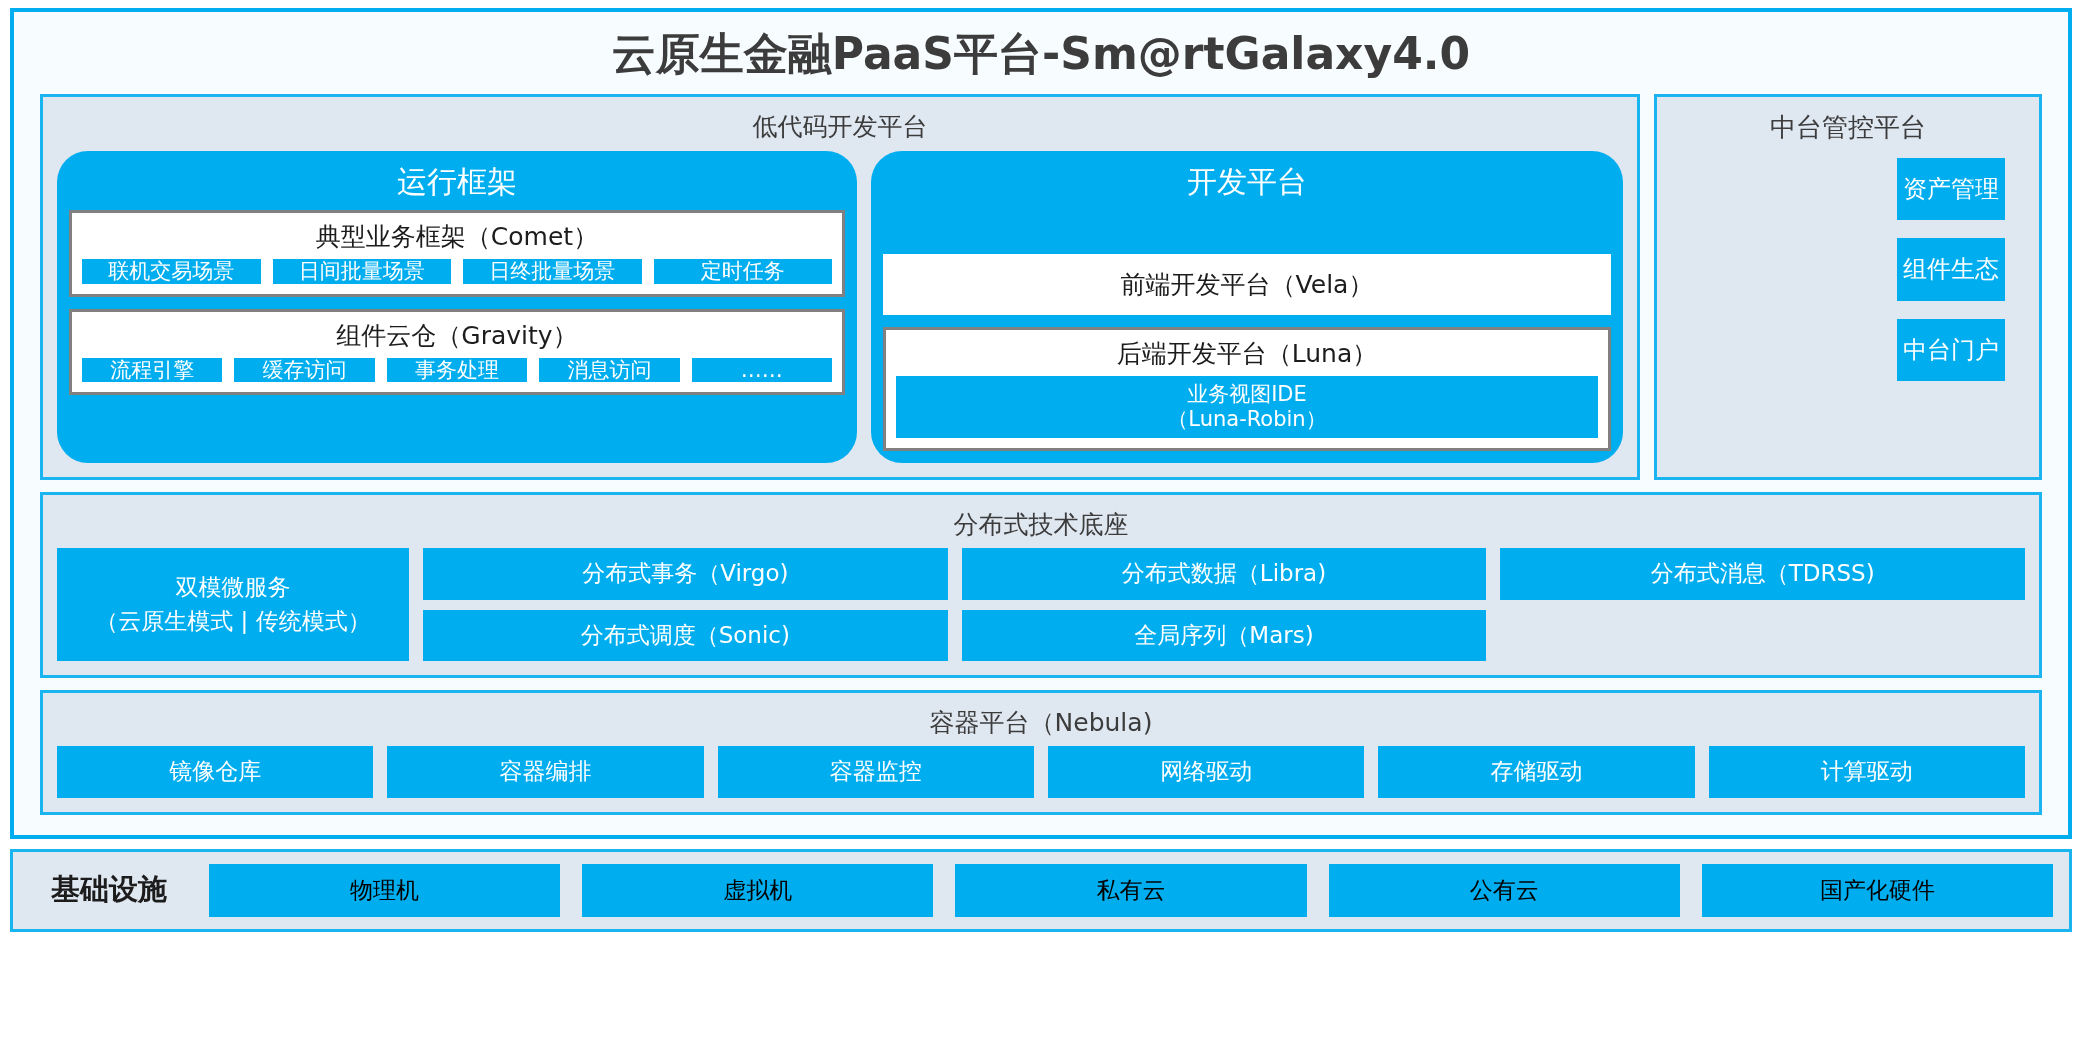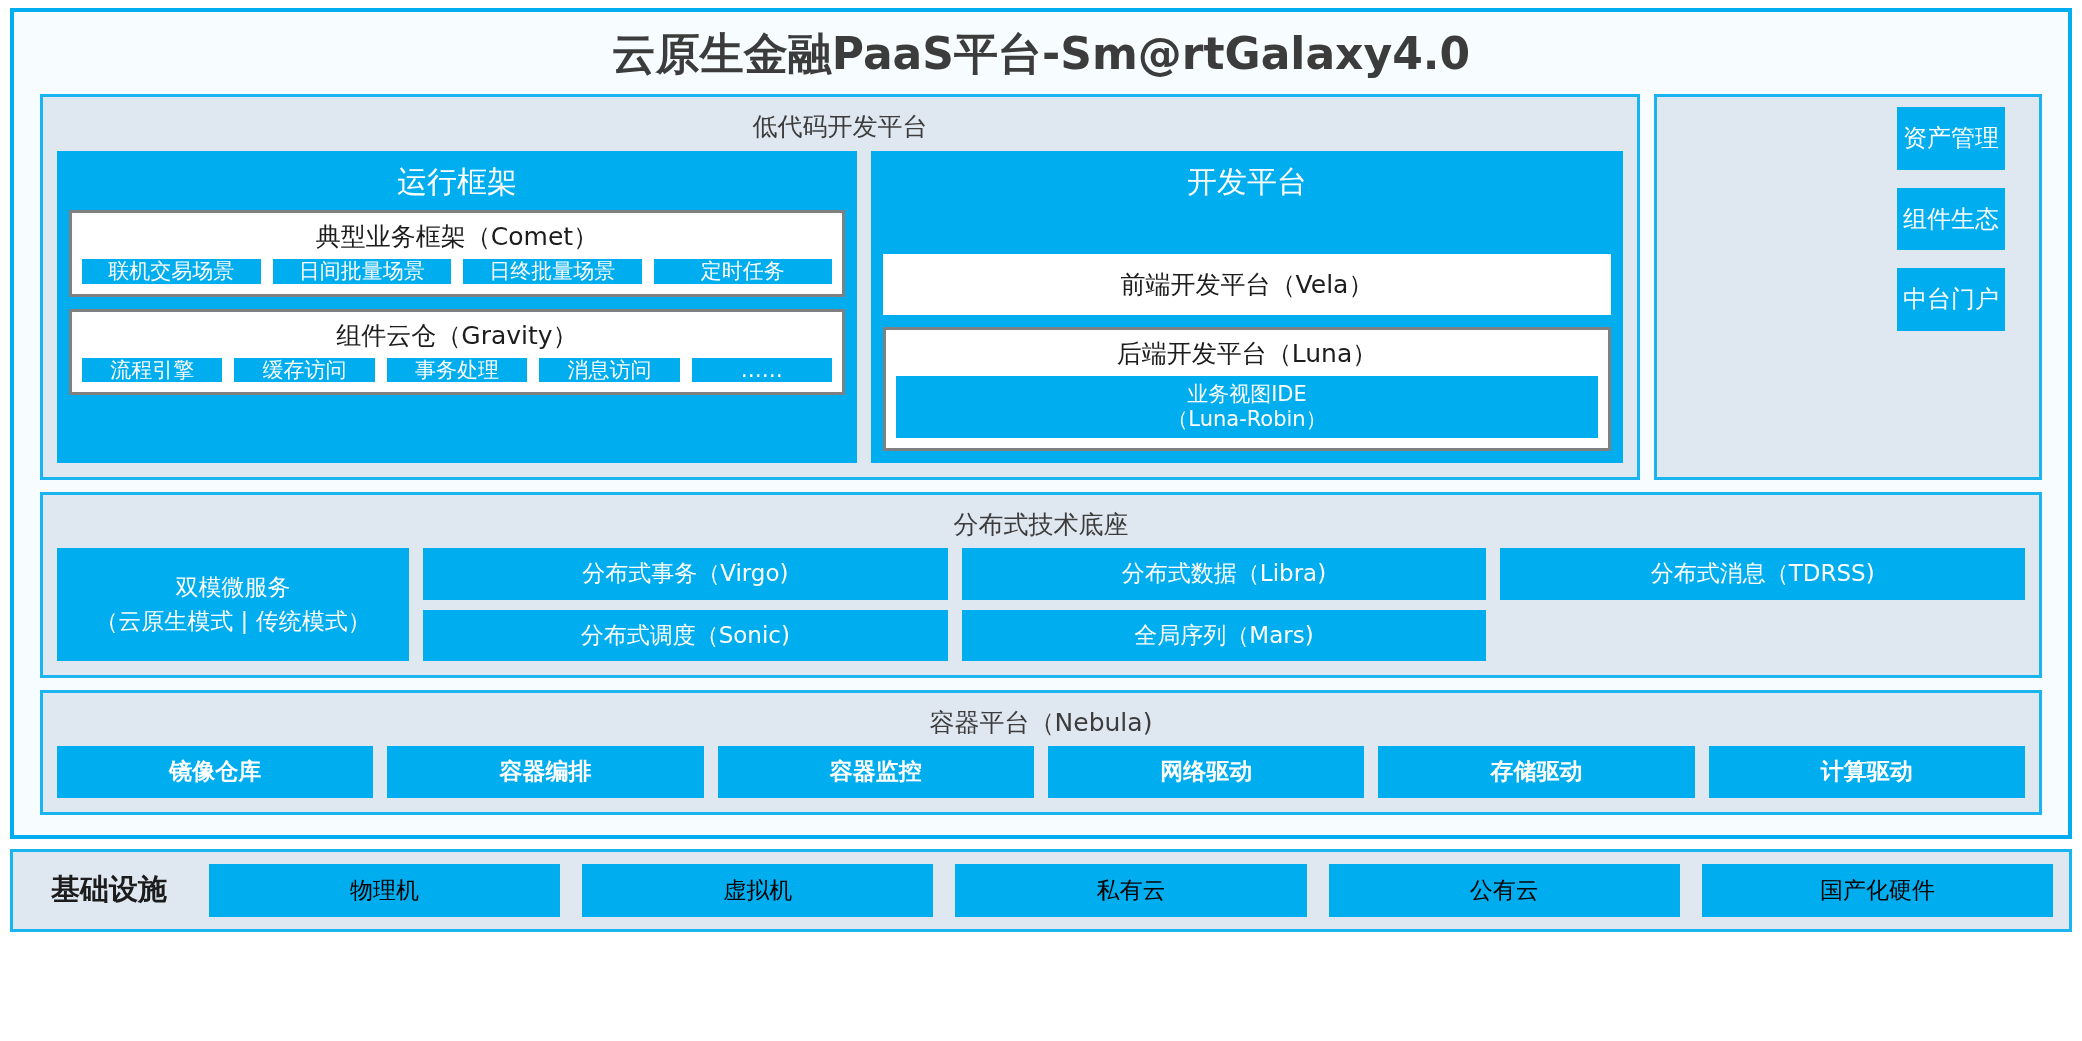--- a/index.html
+++ b/index.html
@@ -70,20 +70,21 @@
     align-items: stretch;
     flex: 1 1 auto;
   }
 
   
   .blue-card {
     background: #00aeef;
     padding: 8px 12px 12px 12px;
     display: flex;
     flex-direction: column;
+    border-radius: 31px;
   }
   .blue-card-title {
     text-align: center;
     color: #ffffff;
     font-size: 30px;
     padding: 6px 0 12px 0;
     line-height: 1.1;
   }
 
   .runtime { flex: 0 0 800px; }
@@ -171,21 +172,20 @@
   .container-row { display: flex; gap: 14px; }
   .container-cell {
     flex: 1 1 0;
     background: #00aeef;
     color: #ffffff;
     text-align: center;
     font-size: 23px;
     padding: 13px 4px;
     line-height: 1.1;
     white-space: nowrap;
-    font-weight: bold;
   }
 
   
   .infra {
     flex: 0 0 auto;
     border: 3px solid #1ab4f0;
     background: #dfe7f1;
     padding: 12px 16px;
     display: flex;
     align-items: center;
@@ -267,20 +267,21 @@
                   <span class="sub">（Luna-Robin）</span>
                 </div>
               </div>
             </div>
           </div>
 
         </div>
       </div>
 
       <div class="panel mgmt">
+        <div class="panel-title">中台管控平台</div>
         <div class="mgmt-list">
           <div class="mgmt-item">资产管理</div>
           <div class="mgmt-item">组件生态</div>
           <div class="mgmt-item">中台门户</div>
         </div>
       </div>
 
     </div>
 
     <div class="spacer-10"></div>

